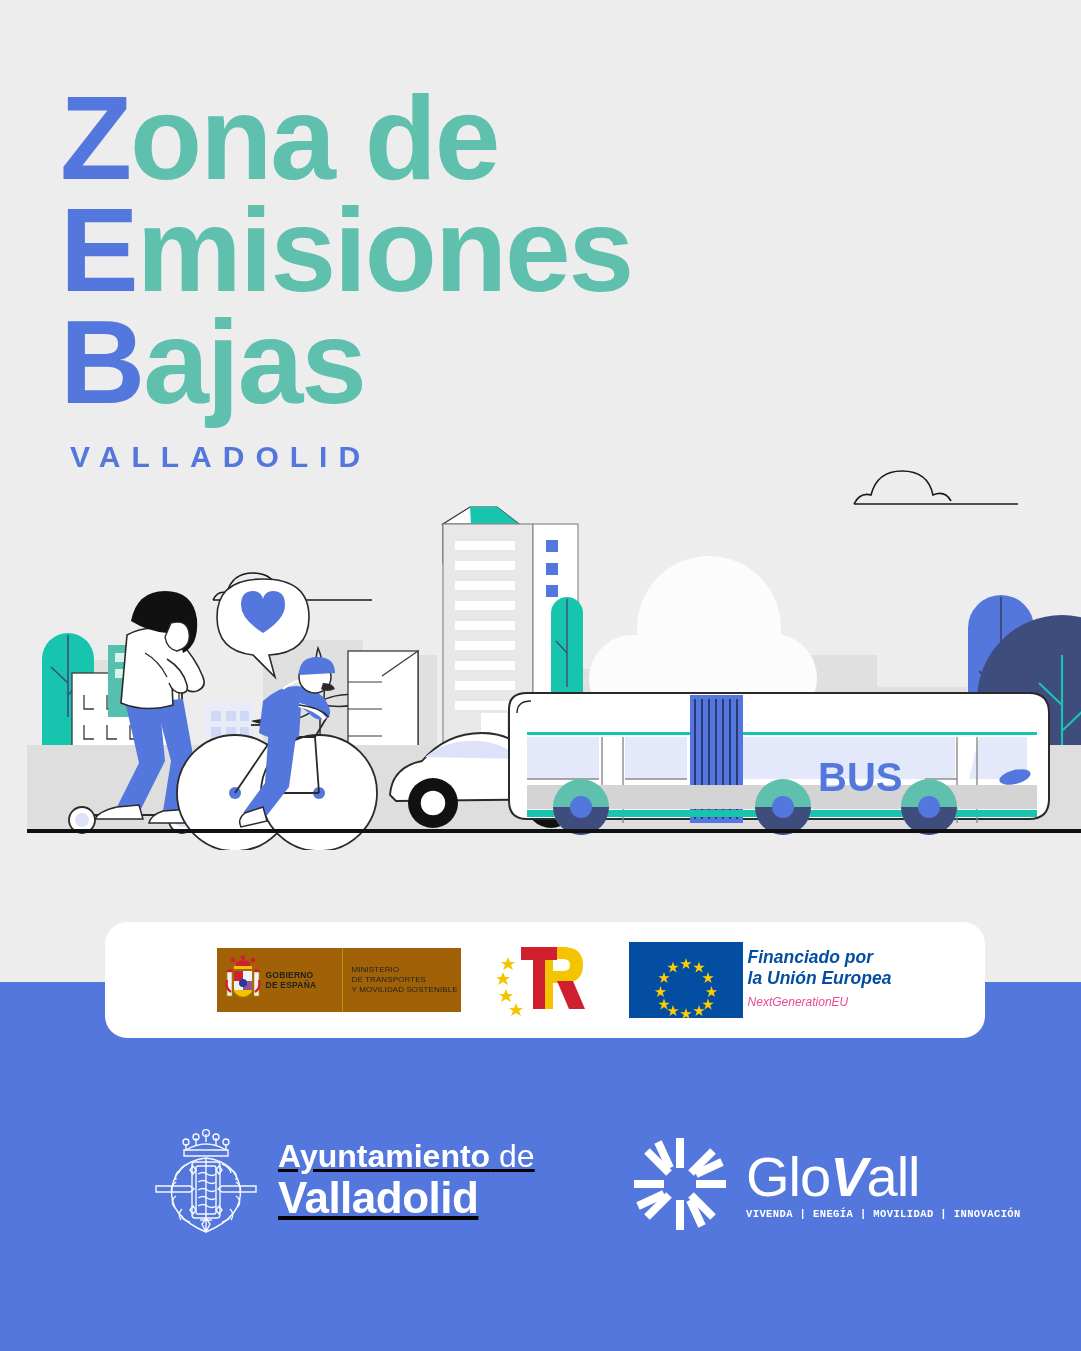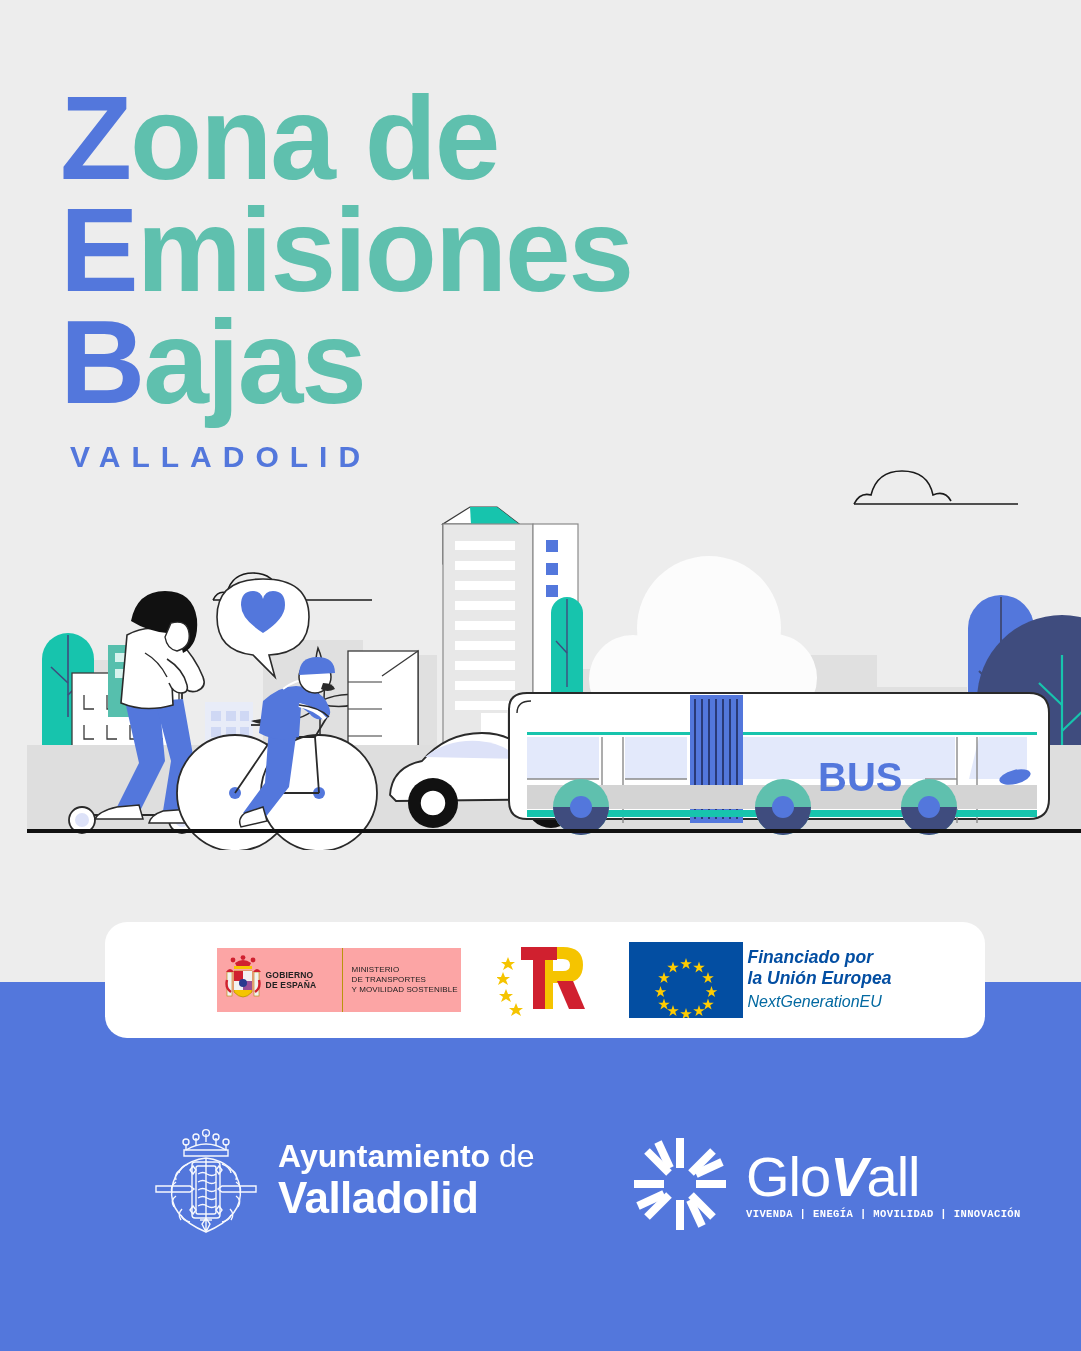--- a/index.html
+++ b/index.html
@@ -42,21 +42,21 @@
   #funding-card {
     position:absolute; left:105px; top:922px;
     width:880px; height:116px;
     background:#ffffff; border-radius:22px;
     display:flex; align-items:center; justify-content:center; gap:0px;
   }
   .fund-block { display:flex; align-items:center; }
 
   
   #gob-logo {
-    width:244px; height:64px; background:#fca5a5;
+    width:244px; height:64px; background:#a16207;
     display:flex; align-items:center; margin-left:18px;
   }
   #gob-left { display:flex; align-items:center; width:126px; height:100%; border-right:1px solid #b9950d; }
   #gob-crest { width:36px; height:52px; margin-left:8px; }
   #gob-text {
     font-size:8.5px; font-weight:700; color:#222; line-height:10px;
     margin-left:5px; letter-spacing:.2px;
   }
   #min-text {
     font-size:8px; color:#222; line-height:10px;
@@ -69,24 +69,24 @@
   #prtr-text {
     font-size:14.5px; font-weight:700; color:#4b4b4b;
     line-height:17.5px; margin-left:7px; white-space:nowrap;
   }
 
   
   #eu { display:flex; align-items:center; margin-left:44px; }
   #eu-flag { width:114px; height:76px; background:#034ea2; }
   #eu-text { margin-left:5px;font-style:italic; }
   .eu-main { font-size:17.5px; font-weight:700; color:#034ea2; line-height:21px; white-space:nowrap; }
-  .eu-sub { font-size:16px; color:#0369a1; line-height:22px; margin-top:2px; white-space:nowrap; }
-
-  
-  #ayto { position:absolute; left:150px; top:1124px; display:flex; align-items:center; }
+  .eu-sub { font-size:12px; color:#ec4899; line-height:22px; margin-top:2px; white-space:nowrap; }
+
+  
+  #ayto { position:absolute; left:150px; top:1124px; display:flex; align-items:center;text-decoration:underline; }
   #ayto-crest { width:112px; height:112px; }
   #ayto-text { margin-left:16px; color:#fff; }
   .ayto-l1 { font-size:32px; line-height:36px; font-weight:400; }
   .ayto-l1 b { font-weight:700; }
   .ayto-l2 { font-size:44px; line-height:48px; font-weight:700; letter-spacing:-.5px; }
 
   #glovall { position:absolute; left:628px; top:1132px; display:flex; align-items:center; }
   #glovall-mark { width:104px; height:104px; }
   #glovall-text { margin-left:14px; color:#fff; }
   .gv-word { font-size:56px; line-height:58px; font-weight:400; letter-spacing:-1px; }

